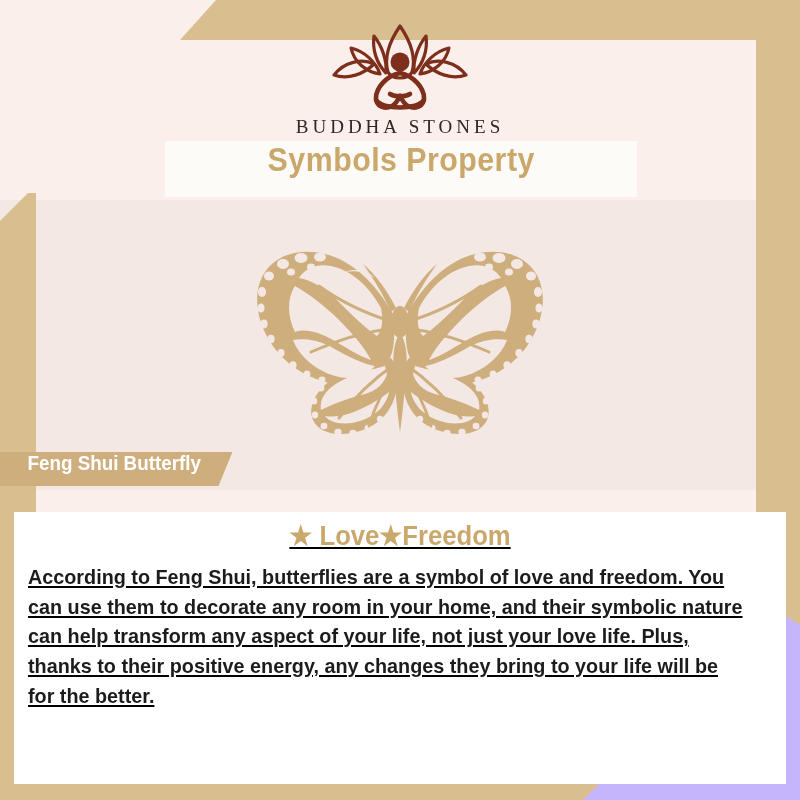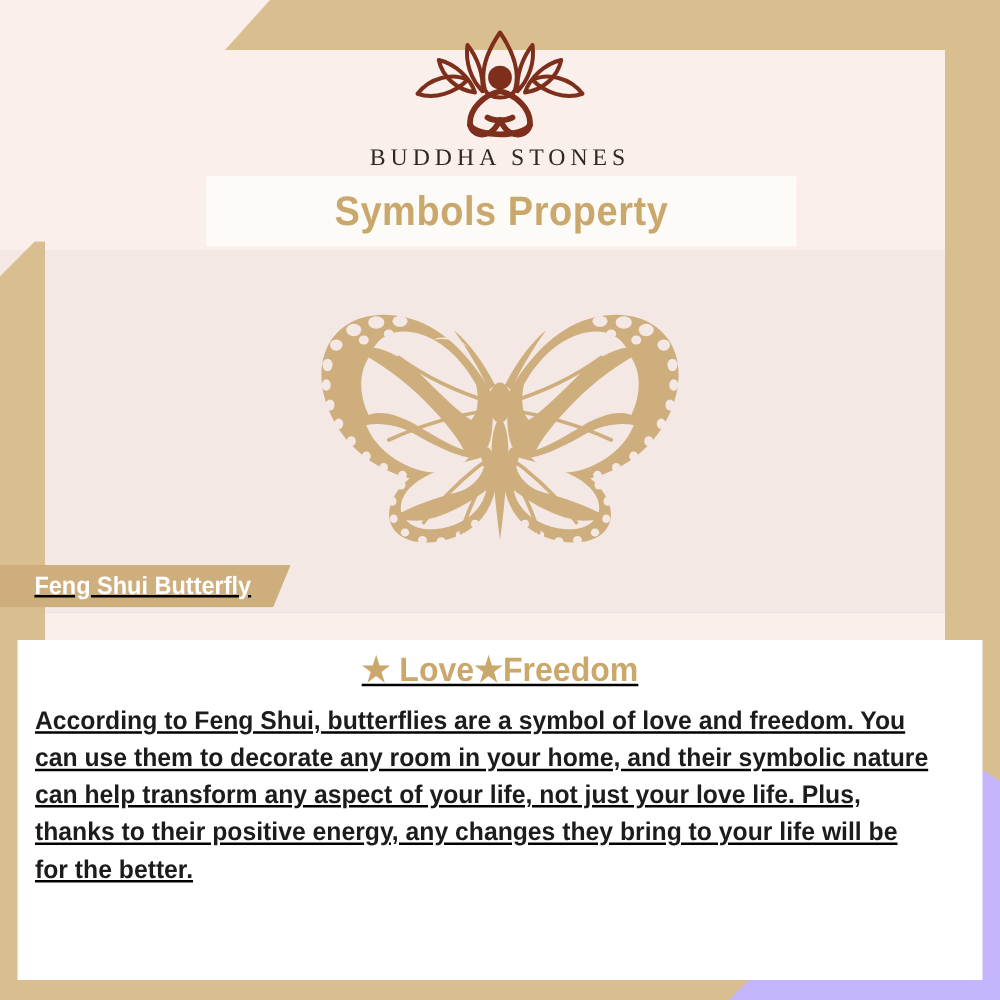--- a/index.html
+++ b/index.html
@@ -121,21 +121,21 @@
 
   
   .title-band {
     position: absolute;
     left: 165px;
     top: 141px;
     width: 472px;
     height: 56px;
     background: #fdfbf8;
     display: flex;
-    align-items: center;
+    align-items: flex-start;
     justify-content: center;
     z-index: 7;
   }
   .title-text {
     font-size: 33px;
     font-weight: bold;
     color: #caa86c;
     letter-spacing: 0.5px;
     transform: scaleX(0.92);
     white-space: nowrap;
@@ -155,24 +155,23 @@
 
   
   .fs-label {
     position: absolute;
     left: 0;
     top: 452px;
     height: 34px;
     padding: 0 26px 0 22px;
     background: #cfae7d;
     display: flex;
-    align-items: center;
+    align-items: flex-start;
     clip-path: polygon(0 0, 100% 0, calc(100% - 14px) 100%, 0 100%);
     z-index: 8;
-    text-decoration: underline;
   }
   .fs-label-text {
     color: #ffffff;
     font-size: 20px;
     font-weight: bold;
     transform: scaleX(0.94);
     white-space: nowrap;
   }
 
   

